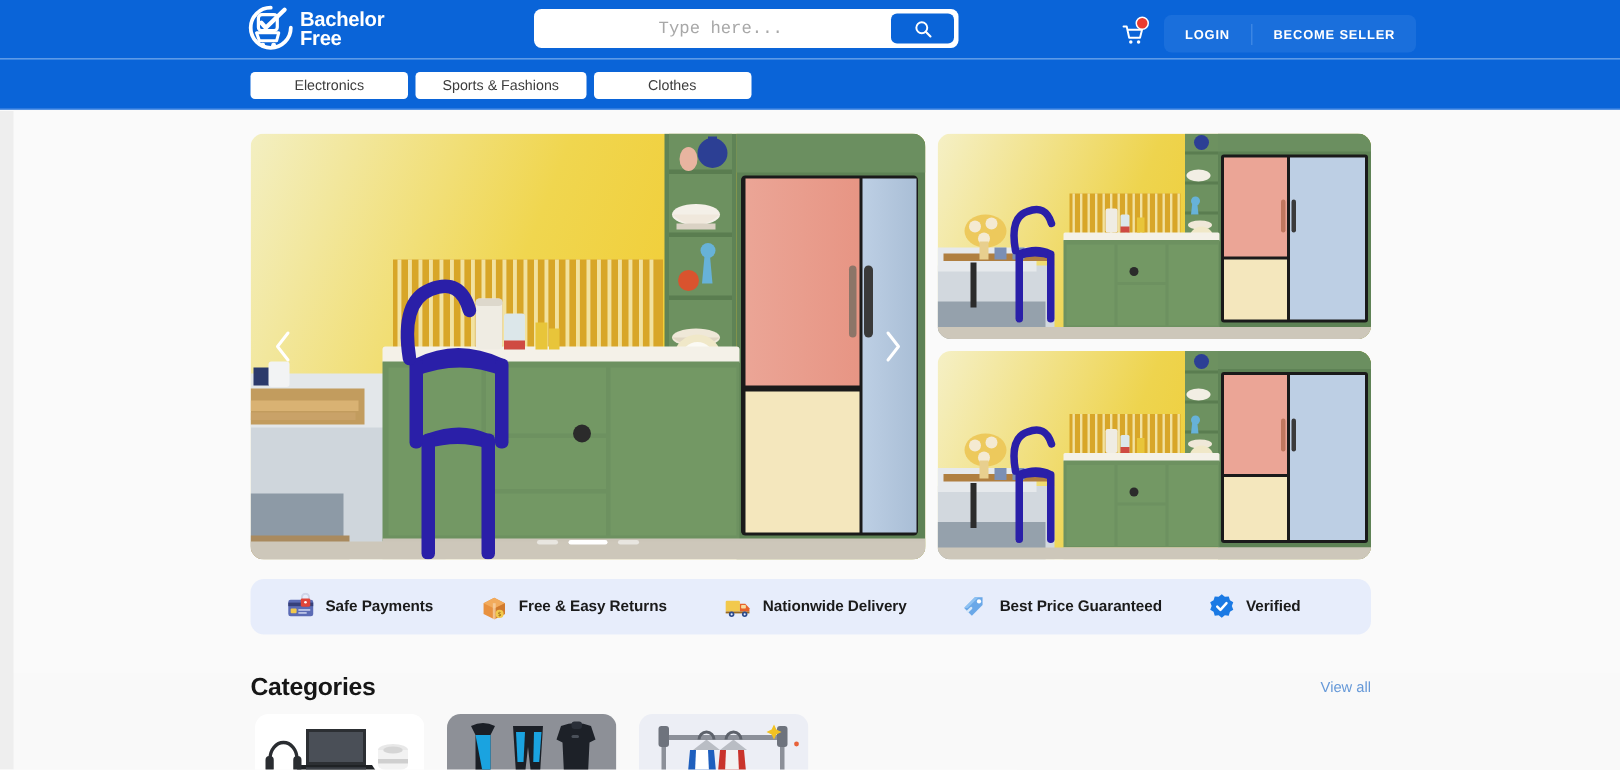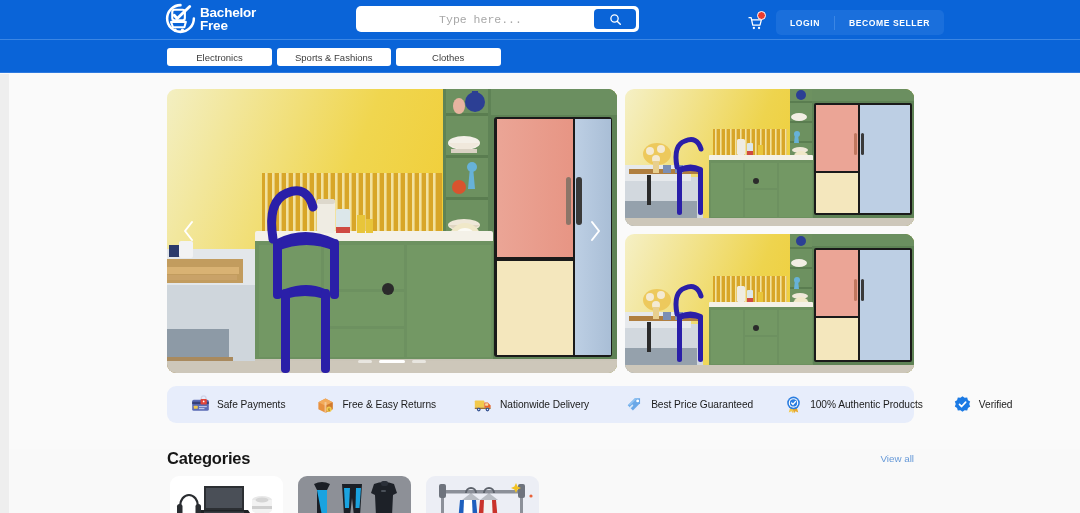--- a/index.html
+++ b/index.html
@@ -134,21 +134,21 @@
   .dot.active { width: 26px; background: #ffffff; }
 
   
   .features {
     position: absolute; left: 167px; top: 386px;
     width: 747px; height: 37px;
     background: #e7edfb; border-radius: 9px;
     display: flex; align-items: center;
   }
   .feature { display: flex; align-items: center; gap: 7px; white-space: nowrap; }
-  .feature-label { font-size: 10.2px; color: #1b1b1b; font-weight: normal; letter-spacing: -0.05px; }
+  .feature-label { font-size: 10.2px; color: #1b1b1b; font-weight: bold; letter-spacing: -0.05px; }
   .feat-icon { width: 19px; height: 19px; flex: none; display: block; }
 
   
   .cat-head {
     position: absolute; left: 167px; top: 449px; width: 747px;
     display: flex; align-items: center; justify-content: space-between;
   }
   .cat-title { font-size: 16.5px; font-weight: bold; color: #161616; letter-spacing: -0.2px; }
   .cat-viewall { font-size: 9.8px; color: #6699d8; cursor: pointer; }
 
@@ -554,31 +554,20 @@
     <div class="feature" style="margin-left:36px">
       <svg class="feat-icon" viewBox="0 0 24 24">
         <path d="M3.5 13 L12.5 4 h6.5 v6.5 L10 19.5 z" fill="#6aa8e8"></path>
         <path d="M3.5 13 L12.5 4 h3 L6.5 13 z" fill="#8ec2f2"></path>
         <circle cx="16" cy="7.5" r="1.8" fill="#ffffff"></circle>
         <rect x="5" y="13.5" width="6" height="2" rx="1" transform="rotate(-45 8 14.5)" fill="#d8e8f8"></rect>
       </svg>
       <span class="feature-label">Best Price Guaranteed</span>
     </div>
 
-    <div class="feature" style="margin-left:31px">
-      <svg class="feat-icon" viewBox="0 0 24 24">
-        <path d="M8 15 l-2 7 l3.5 -1.6 l1.8 2.6 l2.2 -7.5z" fill="#f2c94c"></path>
-        <path d="M16 15 l2 7 l-3.5 -1.6 l-1.8 2.6 l-2.2 -7.5z" fill="#e8a92e"></path>
-        <circle cx="12" cy="10" r="8" fill="#2b7de0"></circle>
-        <circle cx="12" cy="10" r="6" fill="#ffffff"></circle>
-        <circle cx="12" cy="10" r="4.6" fill="#2b7de0"></circle>
-        <path d="M9.6 10 l1.8 1.9 l3.2 -3.6" fill="none" stroke="#ffffff" stroke-width="1.7" stroke-linecap="round" stroke-linejoin="round"></path>
-      </svg>
-      <span class="feature-label">100% Authentic Products</span>
-    </div>
 
     <div class="feature" style="margin-left:30px">
       <svg class="feat-icon" viewBox="0 0 24 24">
         <path d="M12 1.5 l2.6 2.1 l3.3 -0.3 l1 3.2 l2.8 1.8 l-1.2 3.1 l1.2 3.1 l-2.8 1.8 l-1 3.2 l-3.3 -0.3 L12 21.3 l-2.6 -2.1 l-3.3 0.3 l-1 -3.2 l-2.8 -1.8 l1.2 -3.1 l-1.2 -3.1 l2.8 -1.8 l1 -3.2 l3.3 0.3 z" fill="#1b7ae4"></path>
         <path d="M8.2 11.9 l2.7 2.7 l5.1 -5.6" fill="none" stroke="#ffffff" stroke-width="2.1" stroke-linecap="round" stroke-linejoin="round"></path>
       </svg>
       <span class="feature-label">Verified</span>
     </div>
   </div>
 

